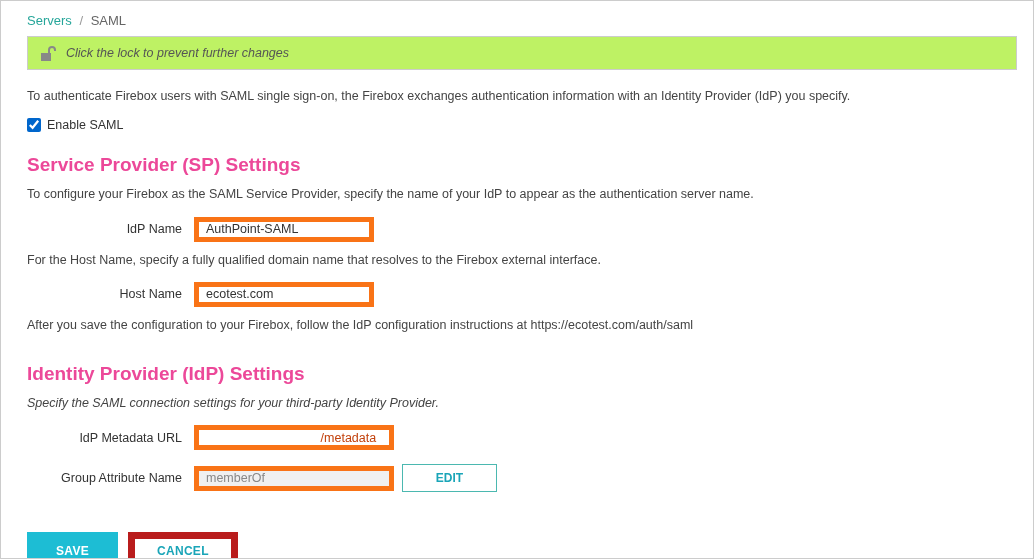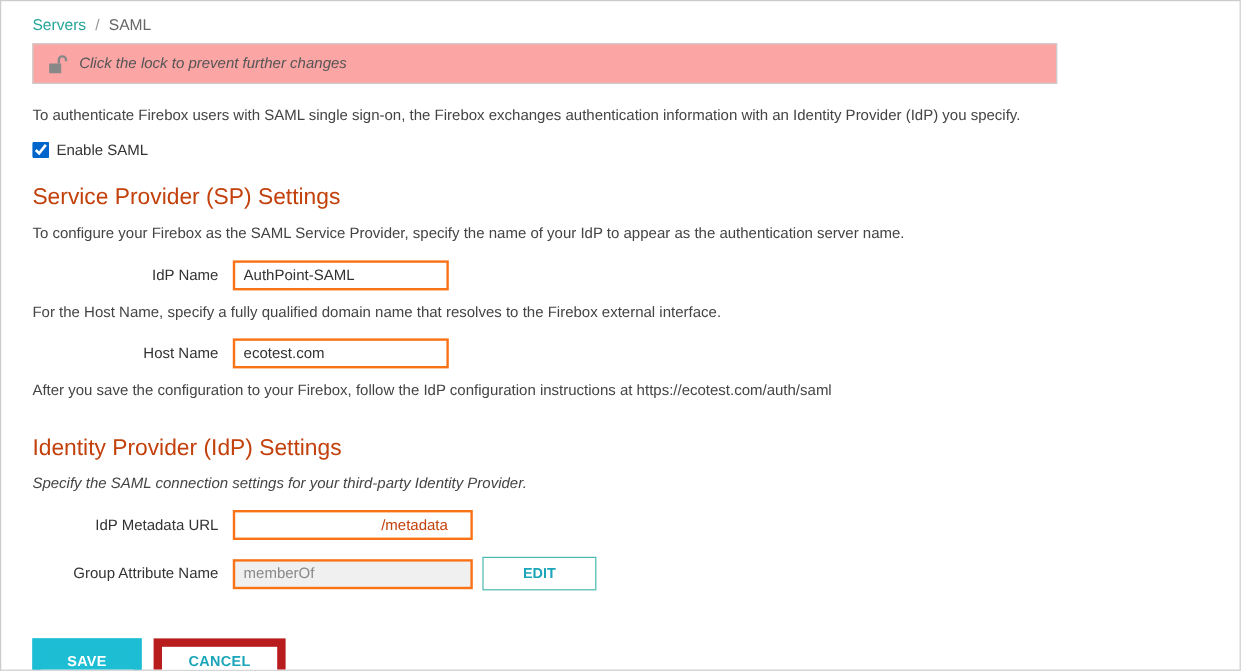--- a/index.html
+++ b/index.html
@@ -12,39 +12,39 @@
     width: 1034px;
     height: 559px;
     padding: 12px 18px 18px 26px;
   }
   .breadcrumb { margin-bottom: 8px; font-size: 13px; }
   .breadcrumb .link { color: #26a69a; cursor: pointer; }
   .breadcrumb .sep { color: #999; margin: 0 4px; }
   .breadcrumb .current { color: #666; }
   .lockbar {
     border: 1px solid #ccc;
-    background: #fca5a5;
+    background: #bef264;
     padding: 6px 10px;
     display: flex;
     align-items: center;
     gap: 8px;
     margin-bottom: 18px;
-    width: 854px;
+    width: 990px;
   }
   .lockbar .msg { font-style: italic; color: #555; font-size: 12.5px; }
   .desc { color: #444; margin: 10px 0 14px 0; font-size: 12.5px; line-height: 1.3; }
   .checkbox-row { display: flex; align-items: center; gap: 6px; margin-bottom: 22px; }
   .checkbox-row input[type=checkbox] {
     width: 14px; height: 14px; accent-color: #0066cc;
   }
-  .section-title { font-size: 19px; font-weight: 400; color: #c2410c; margin: 10px 0 10px 0; }
+  .section-title { font-size: 19px; font-weight: 700; color: #ec4899; margin: 10px 0 10px 0; }
   .form-row { display: flex; align-items: center; margin: 8px 0; }
   .form-row .lbl { width: 167px; text-align: right; padding-right: 12px; color: #333; font-size: 12.5px; }
   .form-row input[type=text] {
-    border: 2px solid #f97316;
+    border: 5px solid #f97316;
     padding: 4px 7px;
     font-size: 12.5px;
     color: #333;
     background: #fff;
     width: 180px;
     height: 25px;
     outline: none;
   }
   .form-row input.wide { width: 200px; }
   .form-row input.readonly { background: #f0f0f0; color: #888; }

